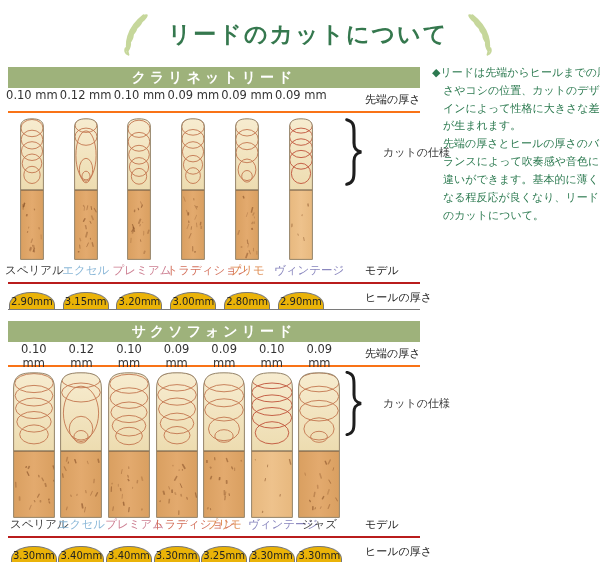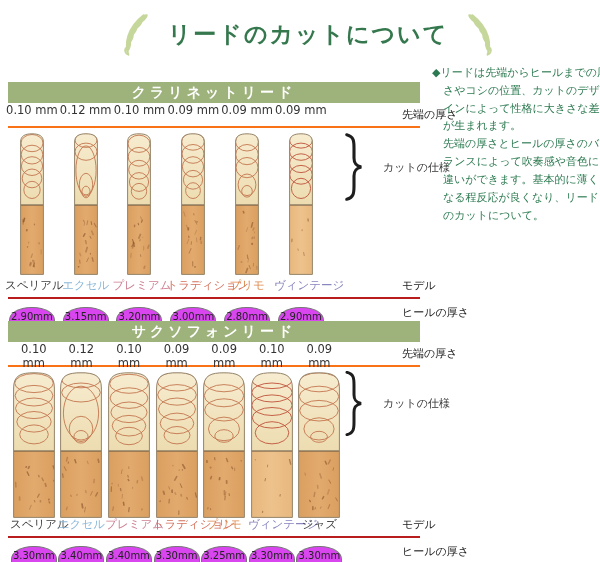--- a/index.html
+++ b/index.html
@@ -8,43 +8,43 @@
 
   
   .hdr{position:absolute;top:8px;left:0;width:100%;height:52px;
     display:flex;align-items:center;justify-content:center;gap:16px;padding-left:8px;}
   .hdr .title{font-size:23px;font-weight:bold;color:#35784e;letter-spacing:2px;}
   .leaf{width:32px;height:44px;}
   .leaf.flip{transform:scaleX(-1);}
 
   
   .sec{position:absolute;left:8px;width:412px;}
-  .sec.s0{top:82px;}
+  .sec.s0{top:67px;}
   .sec.s1{top:321px;}
   .bar{height:21px;line-height:21px;background:#9eb27b;color:#ffffff;
     font-size:14px;font-weight:bold;text-align:center;letter-spacing:4px;}
   .row{position:relative;}
   .cells{display:grid;grid-template-columns:repeat(var(--n),var(--cw));margin-left:var(--ml);}
   .tips{height:23px;border-bottom:2px solid #f97316;}
   .tips .cell{font-size:11.5px;color:#333;text-align:center;align-self:end;padding-bottom:4px;}
-  .rlabel{position:absolute;left:357px;bottom:4px;font-size:11px;color:#222;white-space:nowrap;margin-left:37px;}
+  .rlabel{position:absolute;left:357px;bottom:4px;font-size:11px;color:#222;white-space:nowrap;}
   .reeds{height:150px;}
   .reeds .cells{padding-top:5px;}
   .reeds .cell{display:flex;justify-content:center;}
   .cut{position:absolute;left:336px;top:4px;display:flex;align-items:center;gap:19px;}
   .cut .brace{flex:0 0 auto;}
   .cut .clabel{font-size:11px;color:#333;white-space:nowrap;}
   .models{height:19px;border-bottom:2px solid #b91c1c;}
   .models .cell{font-size:11.5px;text-align:center;align-self:end;padding-bottom:3px;white-space:nowrap;}
   .heels{height:25px;border-bottom:1px solid #7a7a7a;}
   .heels .cells{height:100%;align-items:end;}
   .heels .cell{display:flex;justify-content:center;align-items:flex-end;height:100%;}
   .dome{display:block;width:44px;height:16px;border:1px solid #777;border-bottom:none;
     border-radius:22px 22px 0 0 / 13px 13px 0 0;font-size:10px;color:#222;
-    text-align:center;line-height:17px;background:#d946ef;}
+    text-align:center;line-height:17px;background:#eab308;}
   .models .rlabel,.heels .rlabel{bottom:4px;}
 
   
   .notes{position:absolute;left:432px;top:64px;width:178px;color:#2c7a50;
     font-size:11px;line-height:1.62;word-break:break-all;overflow-wrap:anywhere;}
   .note{margin:0 0 18px 0;}
   .note p{margin:0;padding-left:1em;}
   .note p.first{text-indent:-1em;}
 </style>
 </head>

